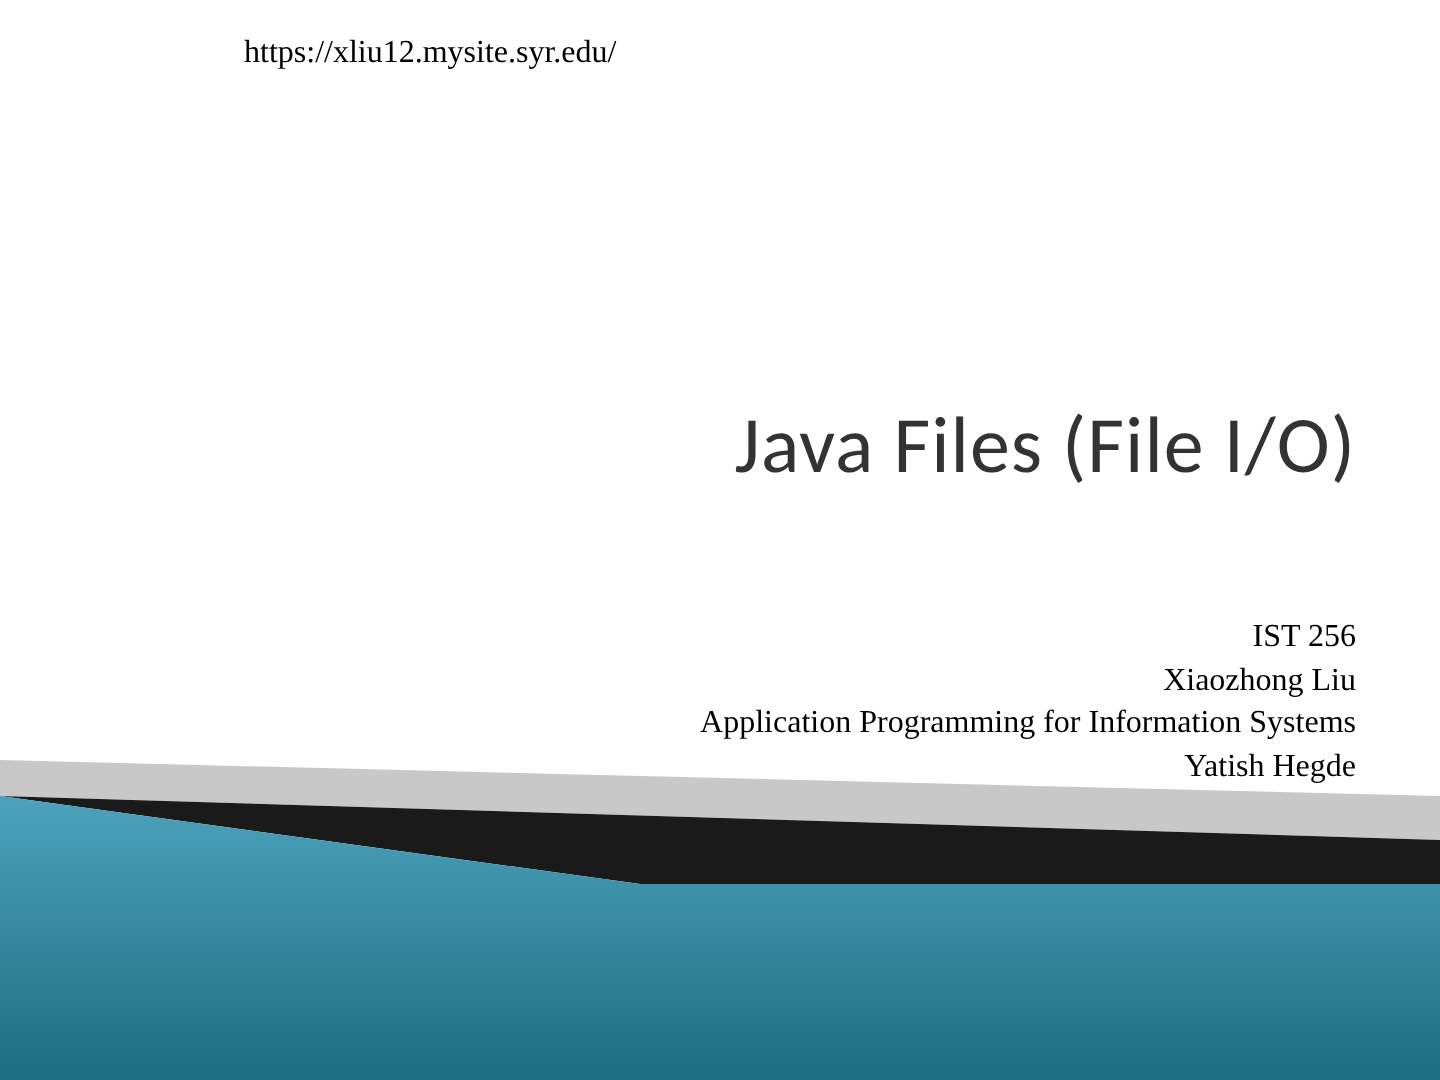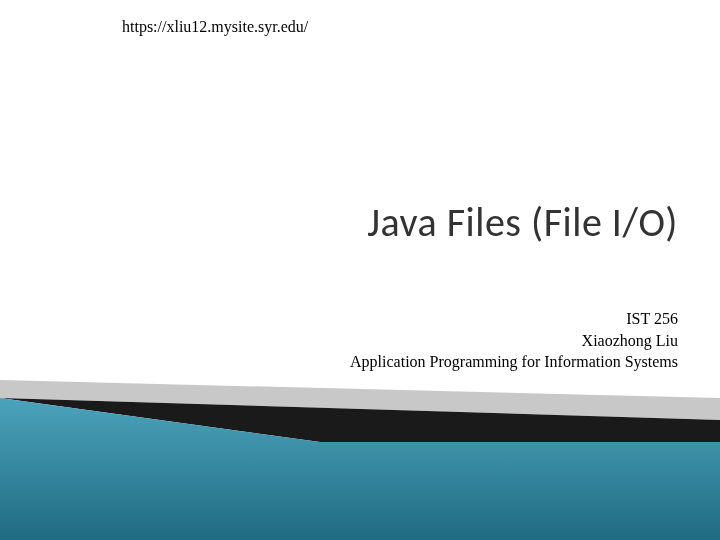--- a/index.html
+++ b/index.html
@@ -54,20 +54,21 @@
 <body>
 
 <div class="header-url">https://xliu12.mysite.syr.edu/</div>
 
 <div class="title">Java Files (File I/O)</div>
 
 <div class="subtitle-block">
   <div>IST 256</div>
   <div>Xiaozhong Liu</div>
   <div>Application Programming for Information Systems</div>
+  <div>Yatish Hegde</div>
 </div>
 
 <svg class="bottom-graphic" viewBox="0 0 720 160" preserveAspectRatio="none">
 
   <polygon points="0,0 720,18 720,40 0,18" fill="#c8c8c8"></polygon>
 
   <polygon points="0,18 720,40 720,62 320,62" fill="#1a1a1a"></polygon>
 
   <polygon points="0,18 320,62 720,62 720,160 0,160" fill="url(#tealGrad)"></polygon>
   <defs>

